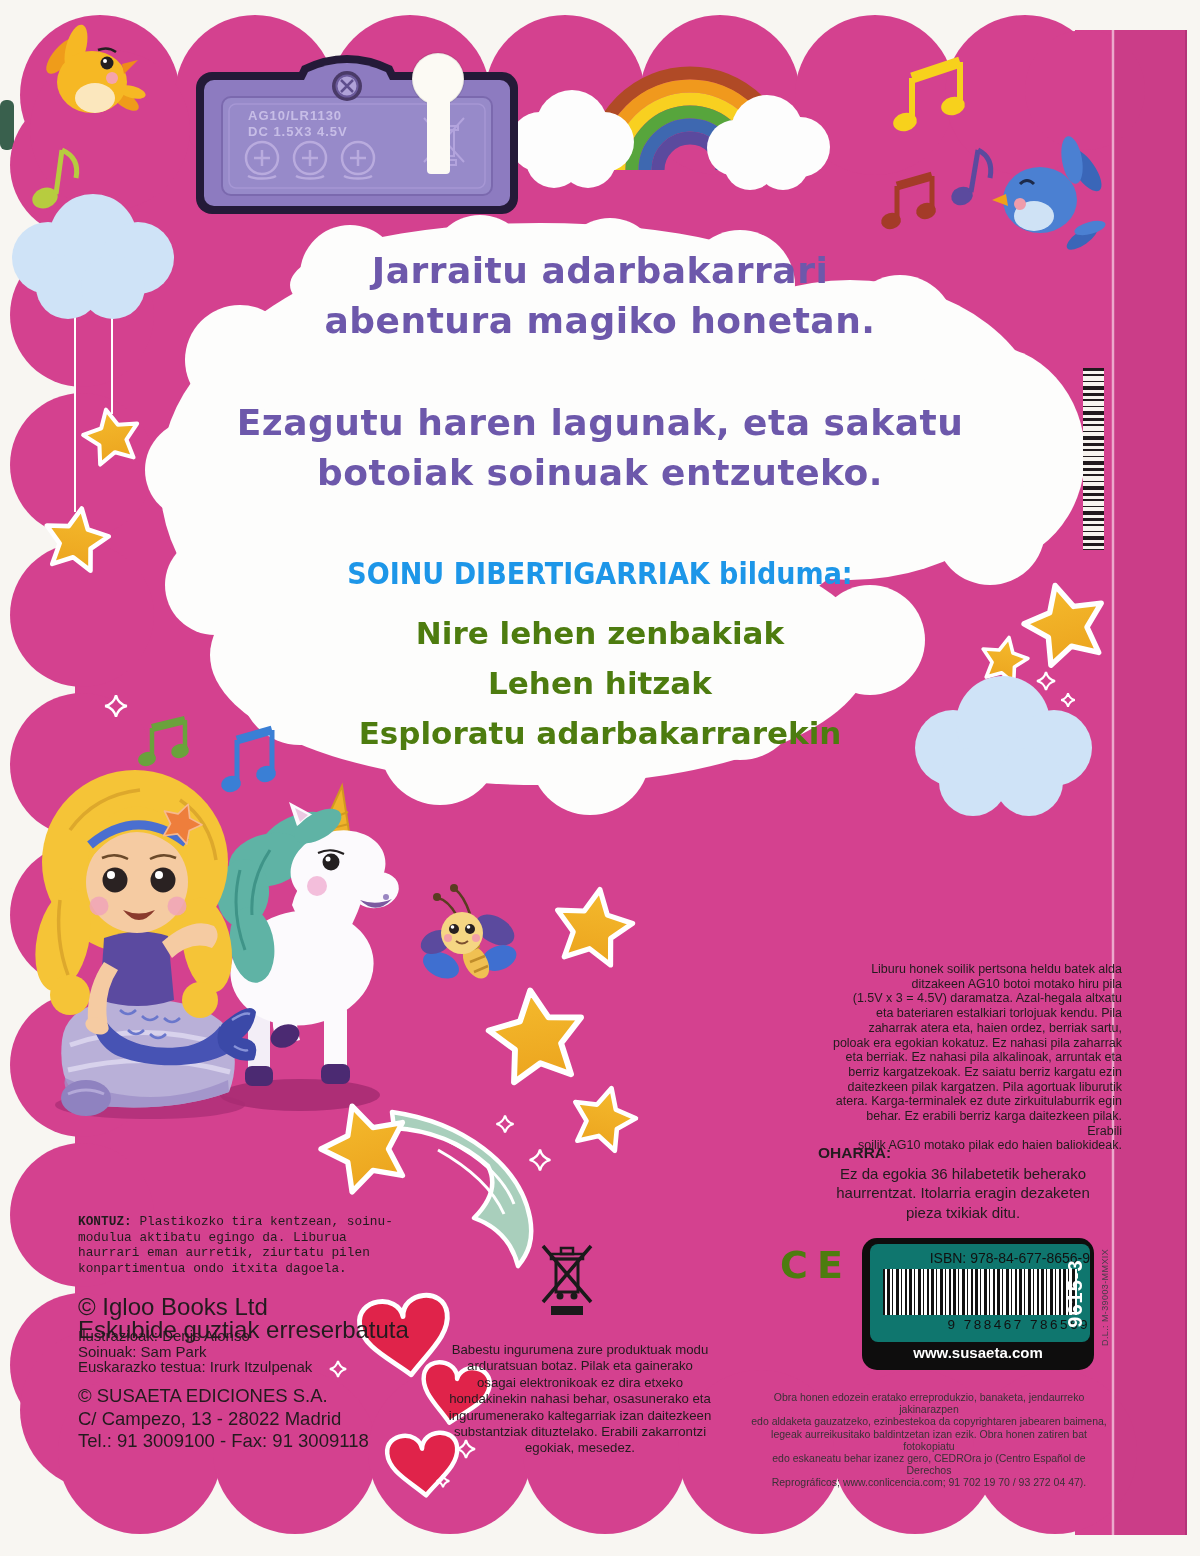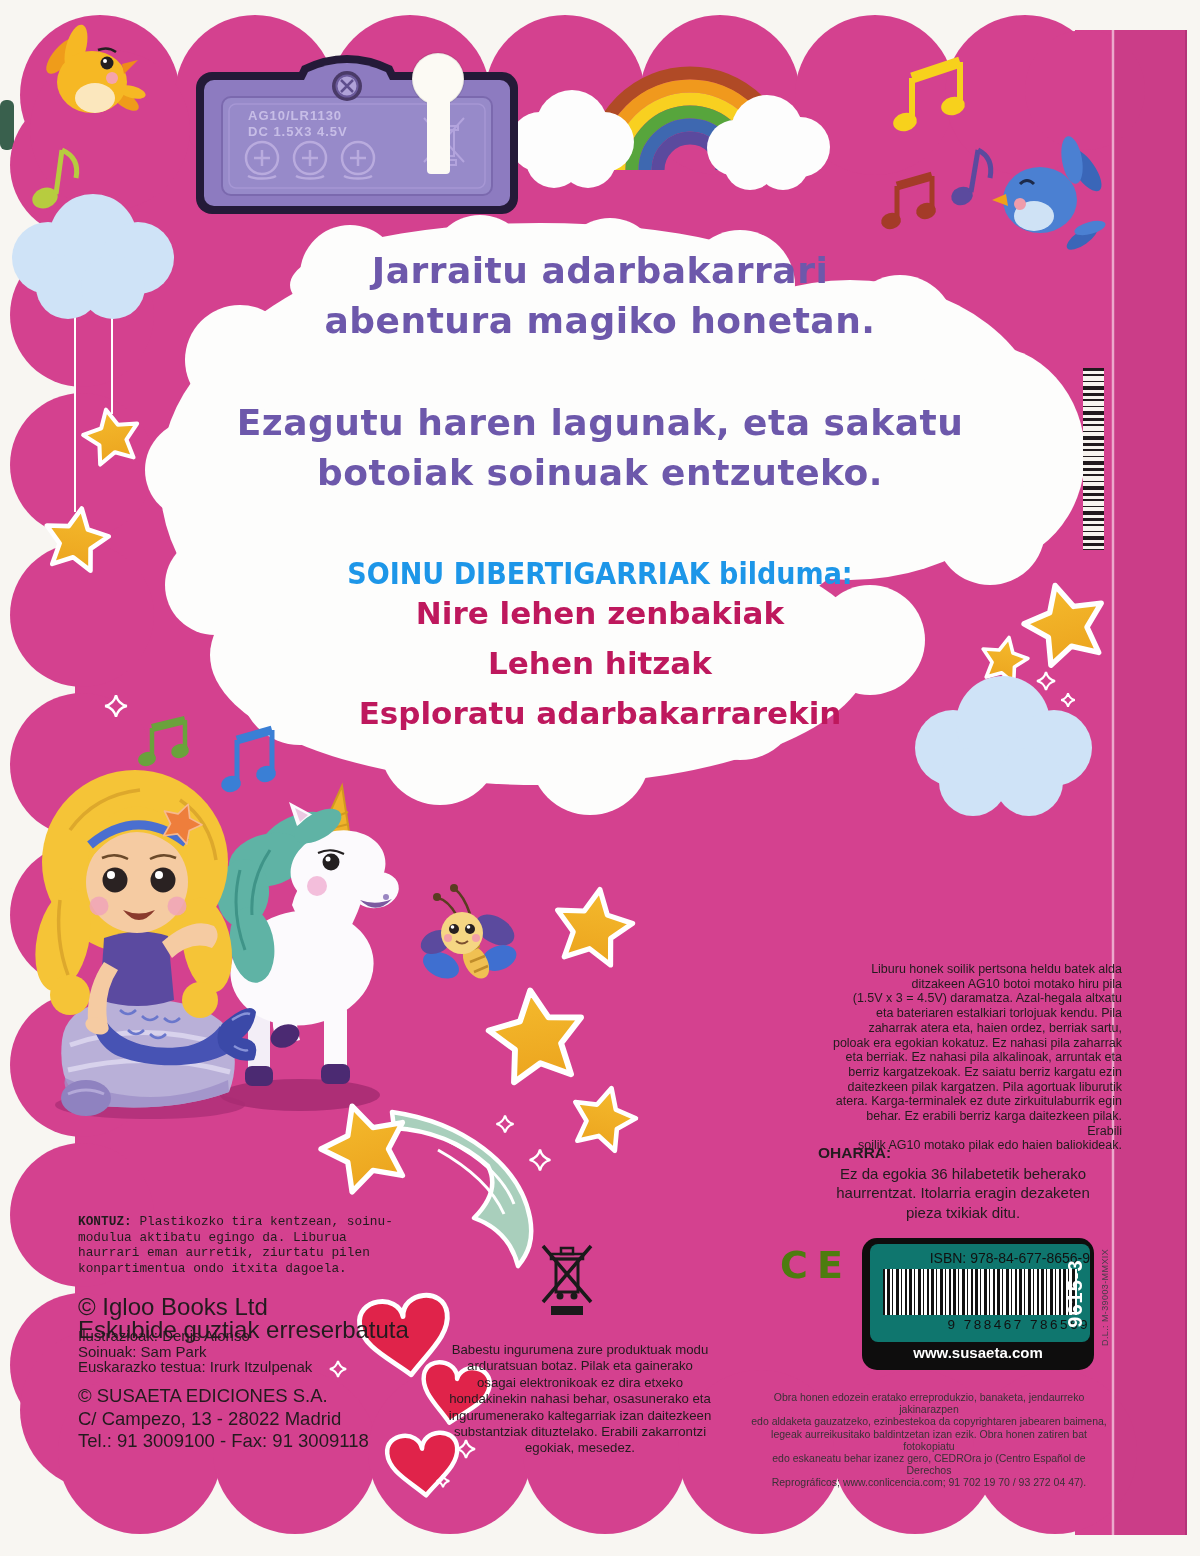--- a/index.html
+++ b/index.html
@@ -5,21 +5,21 @@
   html,body{margin:0;padding:0;background:#efece7;}
   #canvas{position:relative;width:1200px;height:1556px;background:#f8f6f2;overflow:hidden;
           font-family:"Liberation Sans",sans-serif;}
   #deco{position:absolute;left:0;top:0;}
   .abs{position:absolute;}
   .preline{white-space:pre-line;}
   
   .display{font-family:"DejaVu Sans",sans-serif;font-weight:700;text-align:center;}
   .intro{left:170px;width:860px;font-size:36px;line-height:50px;color:#6d58ab;letter-spacing:.5px;}
   .series-heading{left:170px;top:556px;width:860px;font-size:30px;color:#1d96e8;transform:scaleX(.9);}
-  .series-titles{left:170px;top:588px;width:860px;font-size:31px;line-height:50px;color:#be185d;}
+  .series-titles{left:170px;top:608px;width:860px;font-size:31px;line-height:50px;color:#4d7c0f;}
   
   .smallprint{color:#231b1e;}
   .battery-emboss{left:248px;top:108px;width:170px;text-align:left;font-size:13px;font-weight:700;
                   color:rgba(238,232,255,.55);letter-spacing:1px;line-height:16px;}
   .right-par{left:818px;top:962px;width:290px;text-align:right;font-size:12.5px;line-height:14.7px;margin-left:14px;}
   .warn-title{left:818px;top:1144px;width:290px;text-align:left;font-size:15.5px;font-weight:700;}
   .warn-lines{left:818px;top:1164px;width:290px;text-align:center;font-size:15px;line-height:19.3px;}
   .kontuz{left:78px;top:1214px;width:334px;font-size:12.8px;line-height:15.6px;font-family:Liberation Mono, monospace;}
   .igloo{left:78px;top:1276px;font-size:24px;line-height:23px;margin-top:19px;}
   .credits{left:78px;top:1328px;font-size:15px;line-height:15.6px;}

